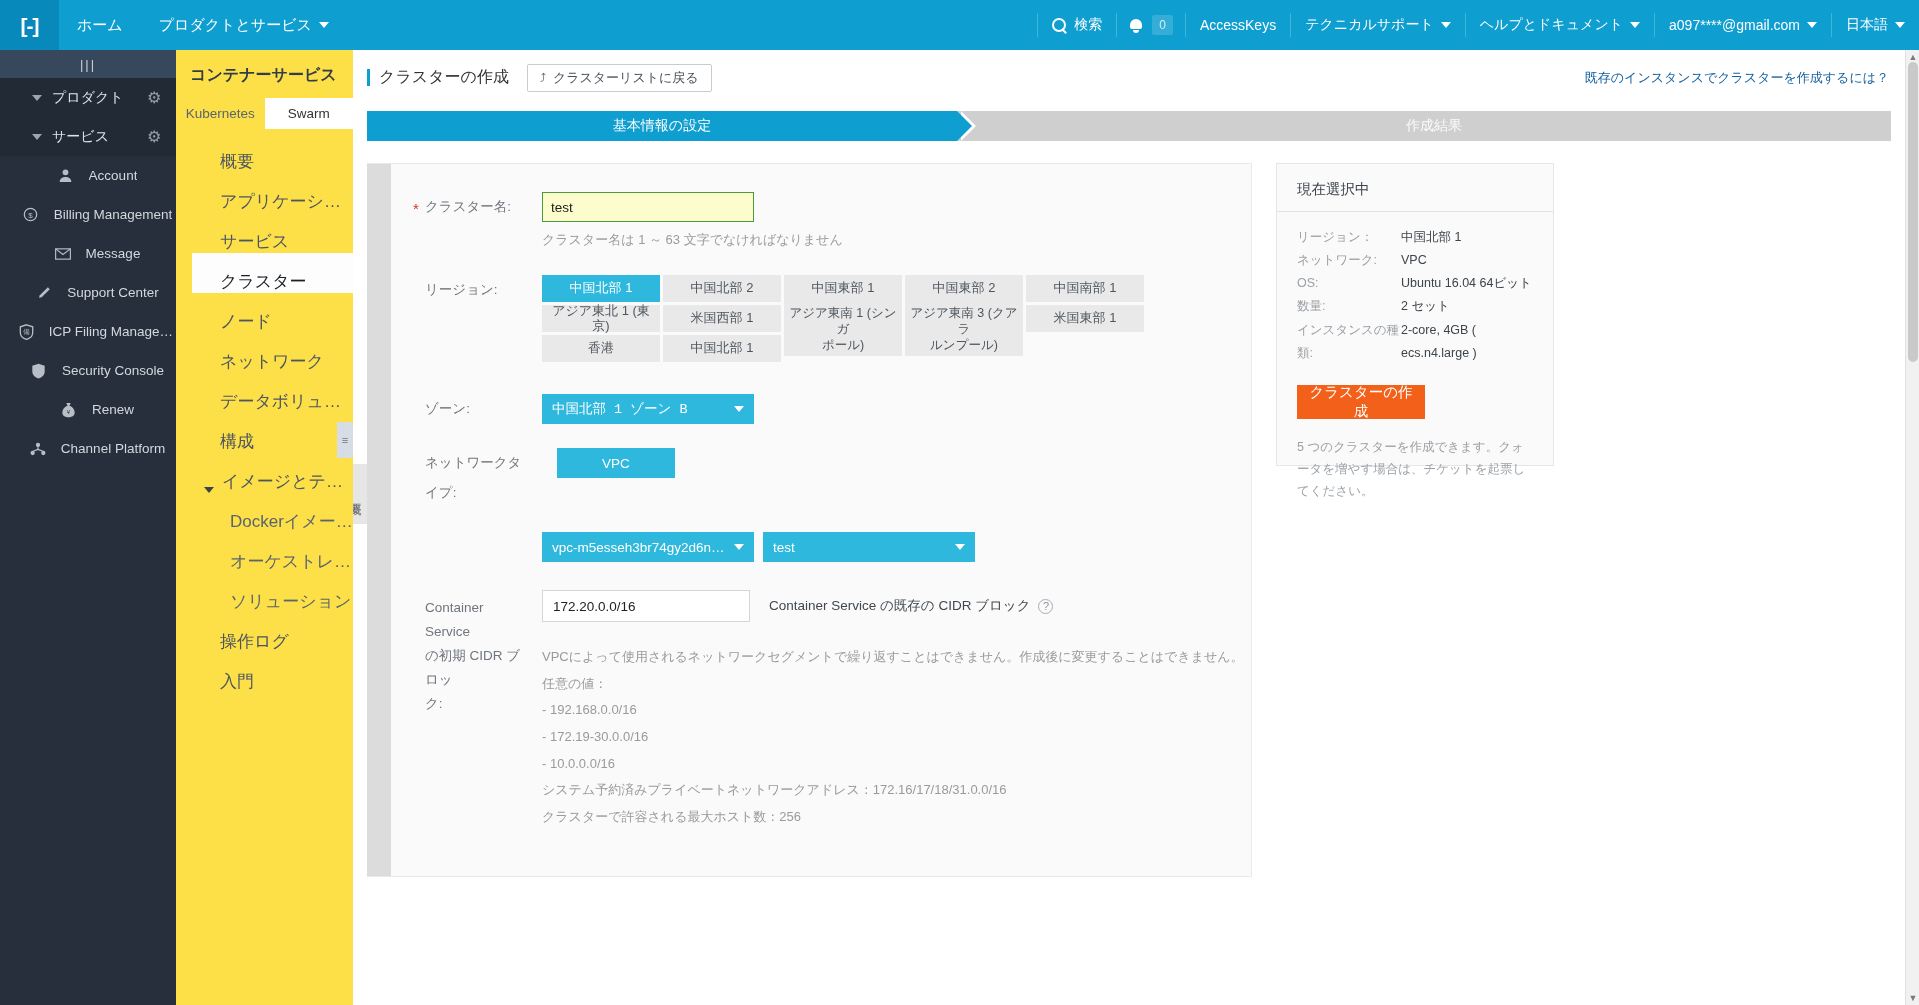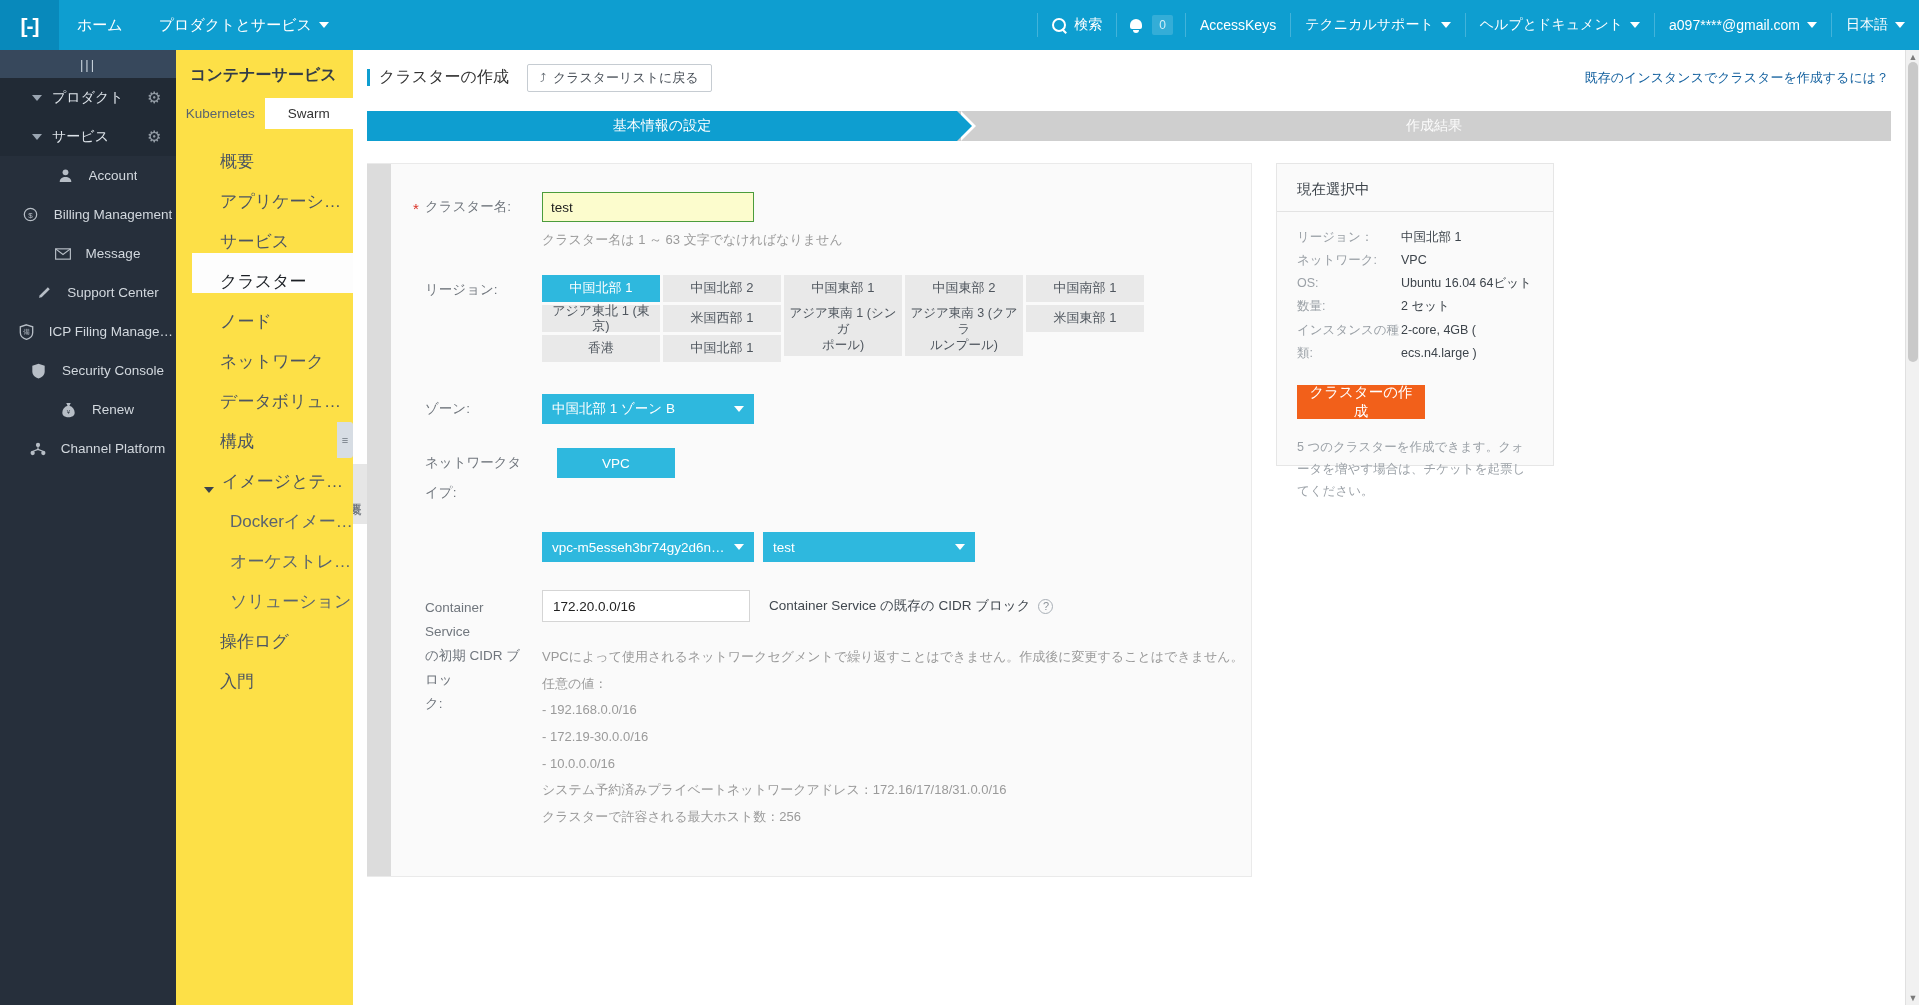--- a/index.html
+++ b/index.html
@@ -251,21 +251,21 @@
   .sel {
     height: 30px; background:#2eb8de; color:#fff; font-size: 13.5px;
     display:flex; align-items:center; padding: 0 10px; cursor:pointer;
     position:relative;
   }
   .sel .sel-caret {
     margin-left:auto; width:0;height:0;
     border-left:5px solid transparent;border-right:5px solid transparent;
     border-top:6px solid #fff;
   }
-  .sel.zone { width: 212px; }
+  .sel.zone { width: 212px; font-family: Liberation Mono, monospace; }
   .sel.vpc  { width: 212px; }
   .sel.vsw  { width: 212px; background:#2eb8de; }
   .sel .sel-txt { overflow:hidden; text-overflow: ellipsis; white-space:nowrap; max-width: 175px;}
   .btn-vpc {
     width: 118px; height: 30px; background:#2eb8de; color:#fff;
     display:flex; align-items:center; justify-content:center;
     font-size: 13.5px; cursor:pointer;
   }
   .inline-row { display:flex; gap: 9px; align-items:center; }
 

